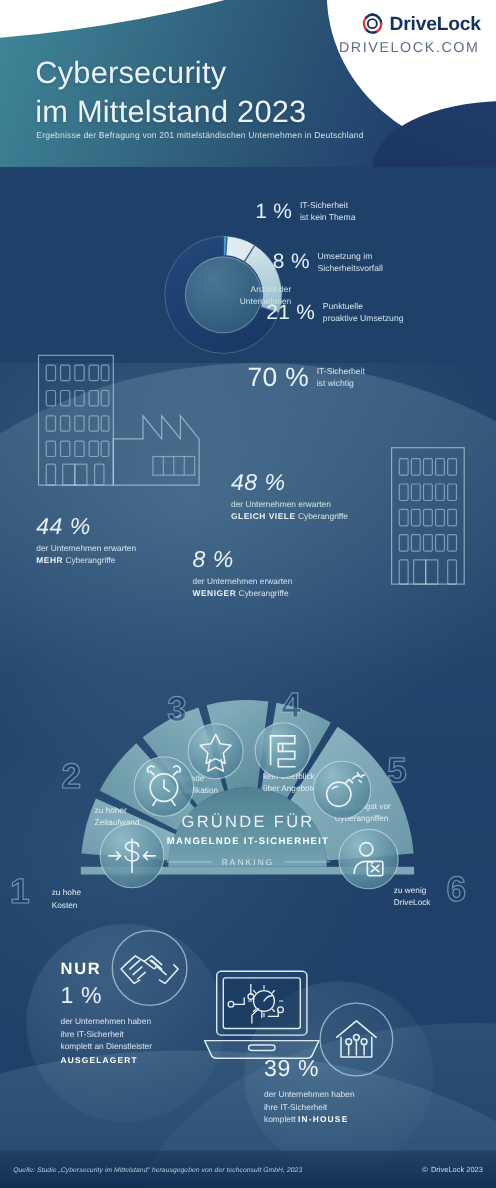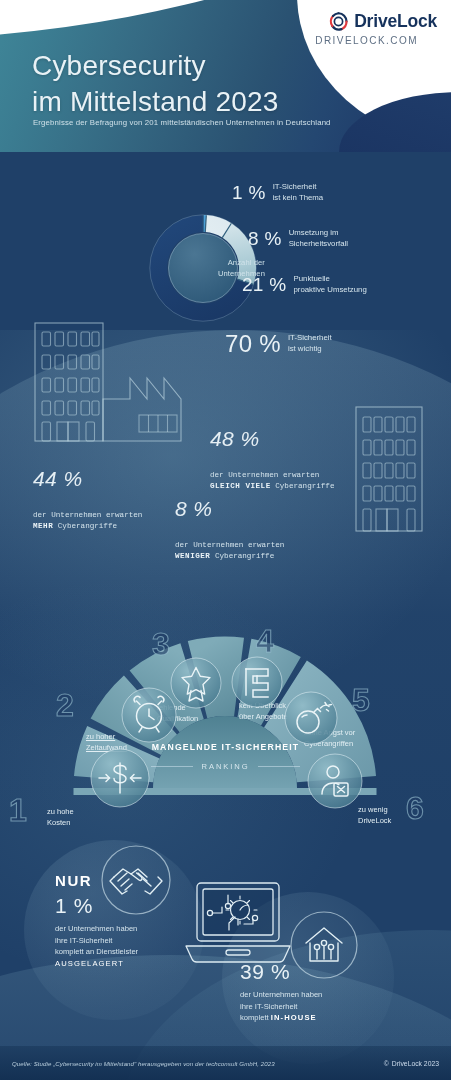--- a/index.html
+++ b/index.html
@@ -121,22 +121,22 @@
   }
   .logo-row { display:flex; align-items:center; gap:5px; }
   .logo-mark { width:21px; height:21px; display:block; }
   .logo-text {
     font-size:17.5px; font-weight:bold;
     color:#16325c; letter-spacing:-0.2px;
     font-family:"Liberation Sans", sans-serif;
   }
   .logo-text .lk { color:#16325c; }
   .logo-sub {
-    font-size:10px; letter-spacing:1.45px;
-    color:#5e6f84; margin-top:3px; margin-right:19px;
+    font-size:13px; letter-spacing:1.45px;
+    color:#5e6f84; margin-top:3px; margin-right:1px;
     font-weight:normal;
   }
 
   .h1 {
     position:absolute; left:32px; top:48px; z-index:5;
     font-size:28px; line-height:1.28;
     font-weight:300; color:#e9f2f6;
     letter-spacing:.2px;
     text-shadow:0 1px 3px rgba(0,0,0,.18);
   }
@@ -175,21 +175,21 @@
   .li-2 { left:10px; top:104px; }
   .li-3 { left:-7px; top:160px; }
 
   
   .buildings { position:absolute; left:0; top:310px; width:451px; height:250px; }
   .bld-left { position:absolute; left:34px; top:12px; }
   .bld-right { position:absolute; left:355px; top:96px; }
 
   .exp { position:absolute; color:#e6eff4; }
   .exp .num { font-size:21px; font-weight:300; letter-spacing:.4px; line-height:1.05;font-style:italic; }
-  .exp .txt { font-size:7.6px; line-height:1.42; margin-top:20px; color:#d3e3eb;font-family:Liberation Mono, monospace; }
+  .exp .txt { font-size:7.6px; line-height:1.42; margin-top:4px; color:#d3e3eb; }
   .exp .txt b { font-weight:bold; letter-spacing:.5px; color:#ecf4f8; }
   .exp-44 { left:33px; top:158px; }
   .exp-48 { left:210px; top:118px; }
   .exp-8  { left:175px; top:188px; }
 
   
   .fan { position:absolute; left:0; top:562px; width:451px; height:252px; }
   .fan-svg { position:absolute; left:0; top:0; }
 
   .rank-num {
@@ -206,21 +206,21 @@
   .rn-4 { left:256px;top:63px;  }
   .rn-5 { left:352px;top:122px; }
   .rn-6 { left:406px;top:230px; }
 
   .seg-label {
     position:absolute;
     font-size:7.5px; line-height:1.4; color:#e2eef3;
     text-align:left; white-space:nowrap;
   }
   .sl-1 { left:47px;  top:245px; }
-  .sl-2 { left:86px;  top:170px;text-decoration:underline; }
+  .sl-2 { left:86px;  top:170px; }
   .sl-3 { left:157px; top:141px; }
   .sl-4 { left:239px; top:139px; }
   .sl-5 { left:304px; top:166px; text-align:left; }
   .sl-6 { left:358px; top:243px; }
 
   .fan-center {
     position:absolute; left:0; top:0; width:451px; height:252px;
     pointer-events:none;
   }
   .fan-center-inner {
@@ -260,21 +260,21 @@
     background:radial-gradient(circle at 40% 30%, rgba(172,210,224,.16), rgba(172,210,224,.04) 72%, rgba(172,210,224,.01));
   }
   .nur-block { position:absolute; left:55px; top:42px; color:#e9f2f6; }
   .nur-block .nur {
     font-size:15px; font-weight:bold; letter-spacing:1.6px; color:#ffffff;
   }
   .nur-block .pct {
     font-size:21px; font-weight:300; letter-spacing:.6px; margin-top:5px;
   }
   .nur-block .txt { font-size:7.6px; line-height:1.52; margin-top:5px; color:#d6e5ed; }
-  .nur-block .txt b { font-weight:normal; letter-spacing:1.1px; color:#ffffff; }
+  .nur-block .txt b { font-weight:bold; letter-spacing:1.1px; color:#ffffff; }
 
   .inhouse-block { position:absolute; left:240px; top:130px; color:#e9f2f6; }
   .inhouse-block .pct { font-size:21px; font-weight:300; letter-spacing:.6px; }
   .inhouse-block .txt { font-size:7.6px; line-height:1.52; margin-top:5px; color:#d6e5ed; }
   .inhouse-block .txt b { font-weight:bold; letter-spacing:1.1px; color:#ffffff; }
 
   
   .footer {
     position:absolute; left:0; bottom:0;
     width:451px; height:34px;
@@ -671,20 +671,21 @@
       <g fill="none" stroke="#eaf4f7" stroke-width="1.5" stroke-linecap="round">
         <circle cx="27" cy="20" r="6"></circle>
         <path d="M16 42c0-7 5-11 11-11 2.2 0 4.2.5 5.8 1.5"></path>
         <rect x="28" y="31" width="14" height="13" rx="1.5"></rect>
         <path d="M31.5 34.5l7 6M38.5 34.5l-7 6"></path>
       </g>
     </svg>
 
     <div class="fan-center">
       <div class="fan-center-inner">
+        <div class="fc-1">GRÜNDE FÜR</div>
         <div class="fc-2">MANGELNDE IT-SICHERHEIT</div>
         <div class="fc-rank">RANKING</div>
       </div>
     </div>
   </div>
 
   <div class="bottom">
     <div class="circ-left"></div>
     <div class="circ-right"></div>
 

